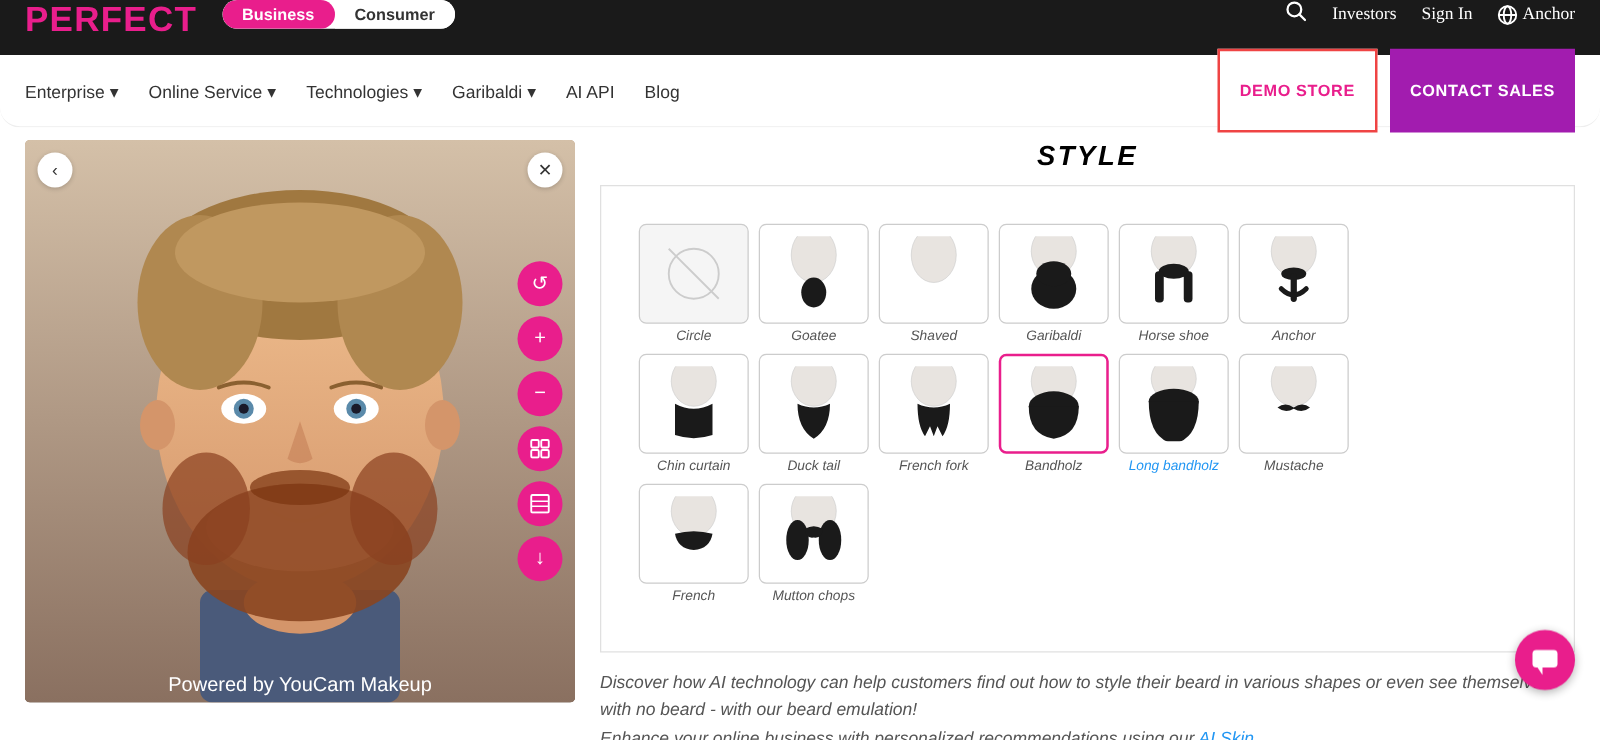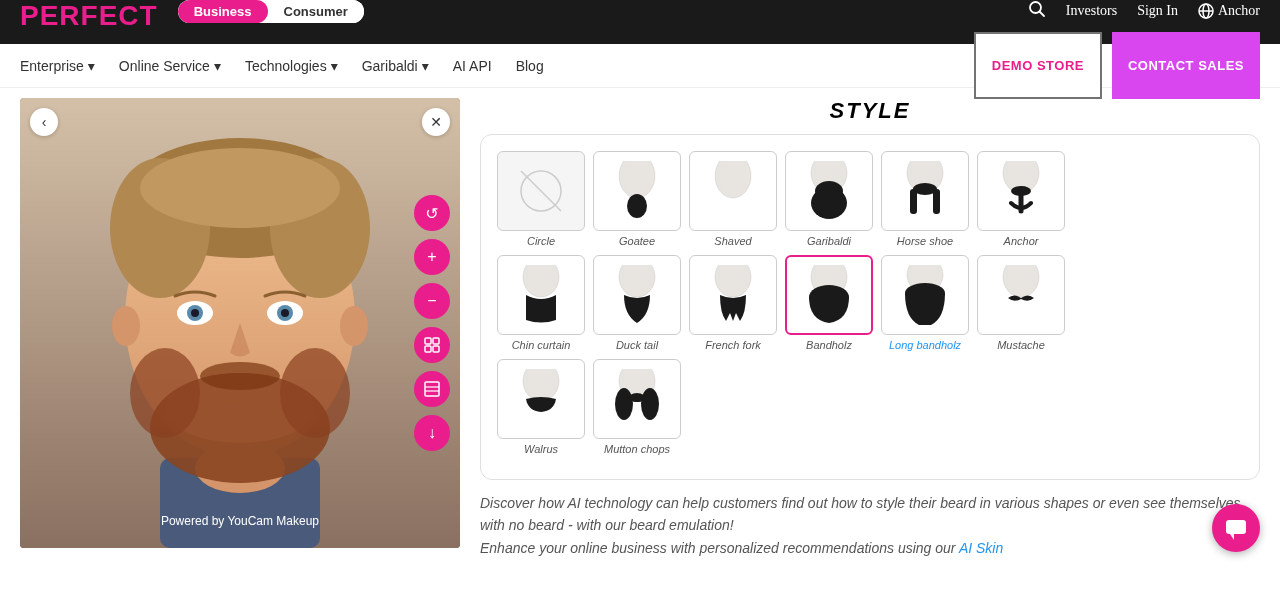--- a/index.html
+++ b/index.html
@@ -65,53 +65,54 @@
       cursor: pointer;
     }
 
     
     .sec-nav {
       display: flex;
       align-items: center;
       justify-content: space-between;
       padding: 0 20px;
       border-bottom: 1px solid #eee;
-      height: 44px;
+      height: 58px;
+      border-radius: 16px;
     }
     .sec-nav-left {
       display: flex;
       align-items: center;
       gap: 24px;
     }
     .sec-nav-left a {
       color: #333;
       text-decoration: none;
       font-size: 14px;
       display: flex;
       align-items: center;
       gap: 4px;
     }
     .sec-nav-right {
       display: flex;
       gap: 10px;
     }
     .btn-demo {
       padding: 24px 16px;
-      border: 2px solid #737373;
+      border: 2px solid #ef4444;
       color: #e91e8c;
       background: #fff;
       font-size: 13px;
       font-weight: 700;
       cursor: pointer;
       letter-spacing: 0.5px;
     }
     .btn-contact {
       padding: 8px 16px;
       border: none;
-      background: #d946ef;
+      background: #a21caf;
       color: #fff;
       font-size: 13px;
       font-weight: 700;
       cursor: pointer;
       letter-spacing: 0.5px;
     }
 
     
     .main-content {
       display: flex;
@@ -135,25 +136,25 @@
     }
     
     .face-sim {
       width: 100%;
       height: 100%;
       position: relative;
       background: linear-gradient(180deg, #c8a882 0%, #b8936d 50%, #6b5040 100%);
     }
     .powered-by {
       position: absolute;
-      bottom: 20px;
+      bottom: 4px;
       left: 50%;
       transform: translateX(-50%);
       color: #fff;
-      font-size: 12px;
+      font-size: 16px;
       white-space: nowrap;
     }
     .nav-arrow-left {
       position: absolute;
       top: 10px;
       left: 10px;
       width: 28px;
       height: 28px;
       background: #fff;
       border-radius: 50%;
@@ -210,22 +211,22 @@
     }
     .style-title {
       text-align: center;
       font-size: 22px;
       font-weight: 700;
       margin-bottom: 10px;
       letter-spacing: 2px;
     }
     .style-grid-container {
       border: 1px solid #e0e0e0;
-      border-radius: 12px;
-      padding: 16px;
+      border-radius: 0;
+      padding: 30px;
     }
     .style-row {
       display: flex;
       gap: 8px;
       margin-bottom: 8px;
     }
     .style-item {
       display: flex;
       flex-direction: column;
       align-items: center;
@@ -574,21 +575,21 @@
 
       <div class="style-row">
 
         <div class="style-item">
           <div class="style-box">
             <svg class="beard-icon" viewBox="0 0 50 60">
               <ellipse cx="25" cy="12" rx="18" ry="20" fill="#e8e4e0" stroke="#ccc" stroke-width="0.5"></ellipse>
               <path d="M10 30 Q25 26 40 30 Q38 42 25 43 Q12 42 10 30Z" fill="#1a1a1a"></path>
             </svg>
           </div>
-          <span class="style-label">Walrus</span>
+          <span class="style-label">French</span>
         </div>
 
         <div class="style-item">
           <div class="style-box">
             <svg class="beard-icon" viewBox="0 0 50 60">
               <ellipse cx="25" cy="12" rx="18" ry="20" fill="#e8e4e0" stroke="#ccc" stroke-width="0.5"></ellipse>
               <ellipse cx="12" cy="35" rx="9" ry="16" fill="#1a1a1a"></ellipse>
               <ellipse cx="38" cy="35" rx="9" ry="16" fill="#1a1a1a"></ellipse>
               <path d="M18 26 Q25 22 32 26 Q32 34 25 33 Q18 34 18 26Z" fill="#1a1a1a"></path>
             </svg>

